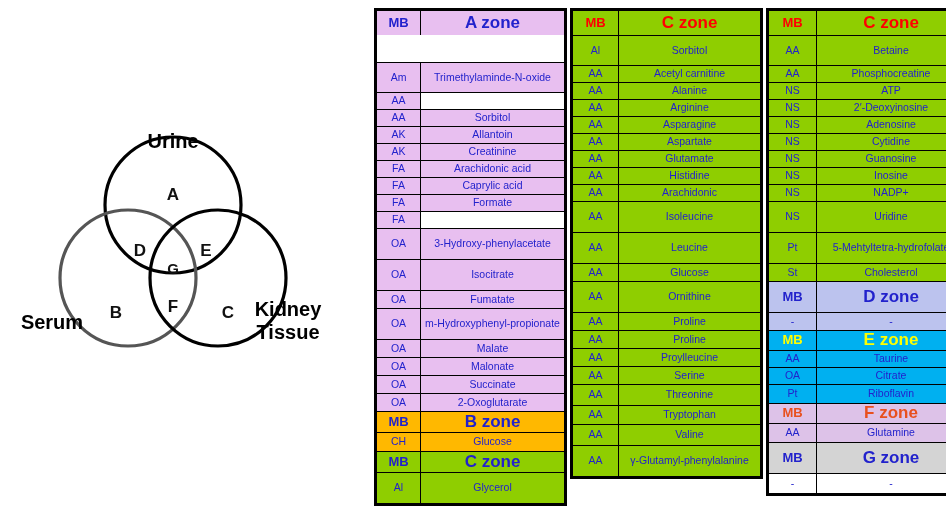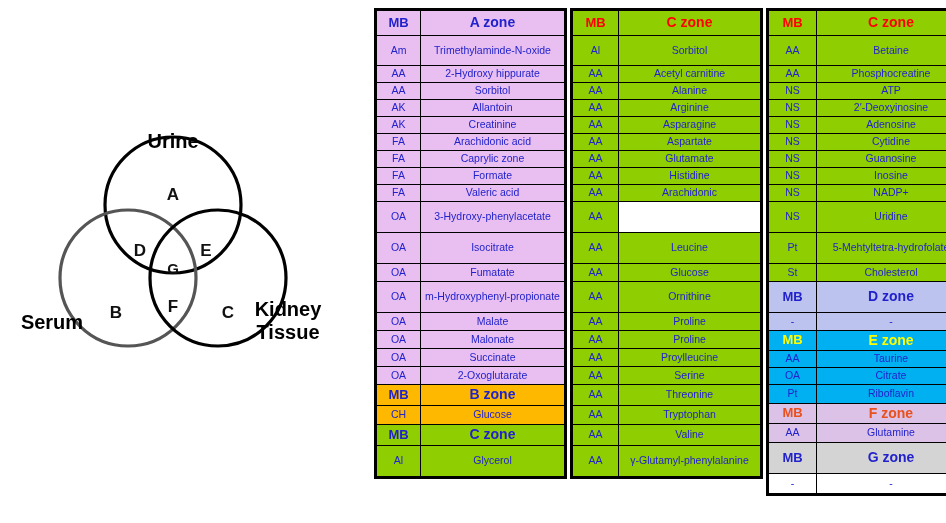--- a/index.html
+++ b/index.html
@@ -73,21 +73,21 @@
   .blk2 .code { width: 48px; }
   .blk2 .name { width: 148px; }
 
   
   .trow.header .cell,
   .trow.zone .cell {
     font-weight: bold;
     font-size: 13px;
   }
   .trow.header .cell.name,
-  .trow.zone .cell.name { font-size: 14px; }
+  .trow.zone .cell.name { font-size: 17px; }
 
   
   .bg-pink   { background: #e8bff0; }
   .bg-green  { background: #8fce00; }
   .bg-orange { background: #ffb800; }
   .bg-peri   { background: #bcc3ee; }
   .bg-cyan   { background: #00b0f0; }
   .bg-lav    { background: #ddc2e8; }
   .bg-gray   { background: #d4d4d4; }
   .bg-white  { background: #ffffff; }
@@ -134,55 +134,53 @@
     <text class="venn-region" x="173" y="274" font-size="15" text-anchor="middle">G</text>
   </svg>
 </div>
 
 <div id="zone-table">
     <div class="col-block blk0">
       <div class="trow header" style="height: 24px;">
         <div class="cell code bg-pink fg-blue">MB</div>
         <div class="cell name bg-pink fg-blue">A zone</div>
       </div>
-      <div class="trow data" style="height: 30px;">
+      <div class="trow data" style="height: 30px; margin-top: 27px;">
         <div class="cell code bg-pink fg-blue">Am</div>
         <div class="cell name bg-pink fg-blue">Trimethylaminde-N-oxide</div>
       </div>
       <div class="trow data" style="height: 17px;">
         <div class="cell code bg-pink fg-blue">AA</div>
-        <div class="cell name bg-pink fg-blue">2-Hydroxy hippurate</div>
       </div>
       <div class="trow data" style="height: 17px;">
         <div class="cell code bg-pink fg-blue">AA</div>
         <div class="cell name bg-pink fg-blue">Sorbitol</div>
       </div>
       <div class="trow data" style="height: 17px;">
         <div class="cell code bg-pink fg-blue">AK</div>
         <div class="cell name bg-pink fg-blue">Allantoin</div>
       </div>
       <div class="trow data" style="height: 17px;">
         <div class="cell code bg-pink fg-blue">AK</div>
         <div class="cell name bg-pink fg-blue">Creatinine</div>
       </div>
       <div class="trow data" style="height: 17px;">
         <div class="cell code bg-pink fg-blue">FA</div>
         <div class="cell name bg-pink fg-blue">Arachidonic acid</div>
       </div>
       <div class="trow data" style="height: 17px;">
         <div class="cell code bg-pink fg-blue">FA</div>
-        <div class="cell name bg-pink fg-blue">Caprylic zone</div>
+        <div class="cell name bg-pink fg-blue">Caprylic acid</div>
       </div>
       <div class="trow data" style="height: 17px;">
         <div class="cell code bg-pink fg-blue">FA</div>
         <div class="cell name bg-pink fg-blue">Formate</div>
       </div>
       <div class="trow data" style="height: 17px;">
         <div class="cell code bg-pink fg-blue">FA</div>
-        <div class="cell name bg-pink fg-blue">Valeric acid</div>
       </div>
       <div class="trow data" style="height: 31px;">
         <div class="cell code bg-pink fg-blue">OA</div>
         <div class="cell name bg-pink fg-blue">3-Hydroxy-phenylacetate</div>
       </div>
       <div class="trow data" style="height: 31px;">
         <div class="cell code bg-pink fg-blue">OA</div>
         <div class="cell name bg-pink fg-blue">Isocitrate</div>
       </div>
       <div class="trow data" style="height: 18px;">
@@ -262,20 +260,21 @@
       <div class="trow data" style="height: 17px;">
         <div class="cell code bg-green fg-blue">AA</div>
         <div class="cell name bg-green fg-blue">Histidine</div>
       </div>
       <div class="trow data" style="height: 17px;">
         <div class="cell code bg-green fg-blue">AA</div>
         <div class="cell name bg-green fg-blue">Arachidonic</div>
       </div>
       <div class="trow data" style="height: 31px;">
         <div class="cell code bg-green fg-blue">AA</div>
+        <div class="cell name bg-green fg-blue">Isoleucine</div>
       </div>
       <div class="trow data" style="height: 31px;">
         <div class="cell code bg-green fg-blue">AA</div>
         <div class="cell name bg-green fg-blue">Leucine</div>
       </div>
       <div class="trow data" style="height: 18px;">
         <div class="cell code bg-green fg-blue">AA</div>
         <div class="cell name bg-green fg-blue">Glucose</div>
       </div>
       <div class="trow data" style="height: 31px;">

